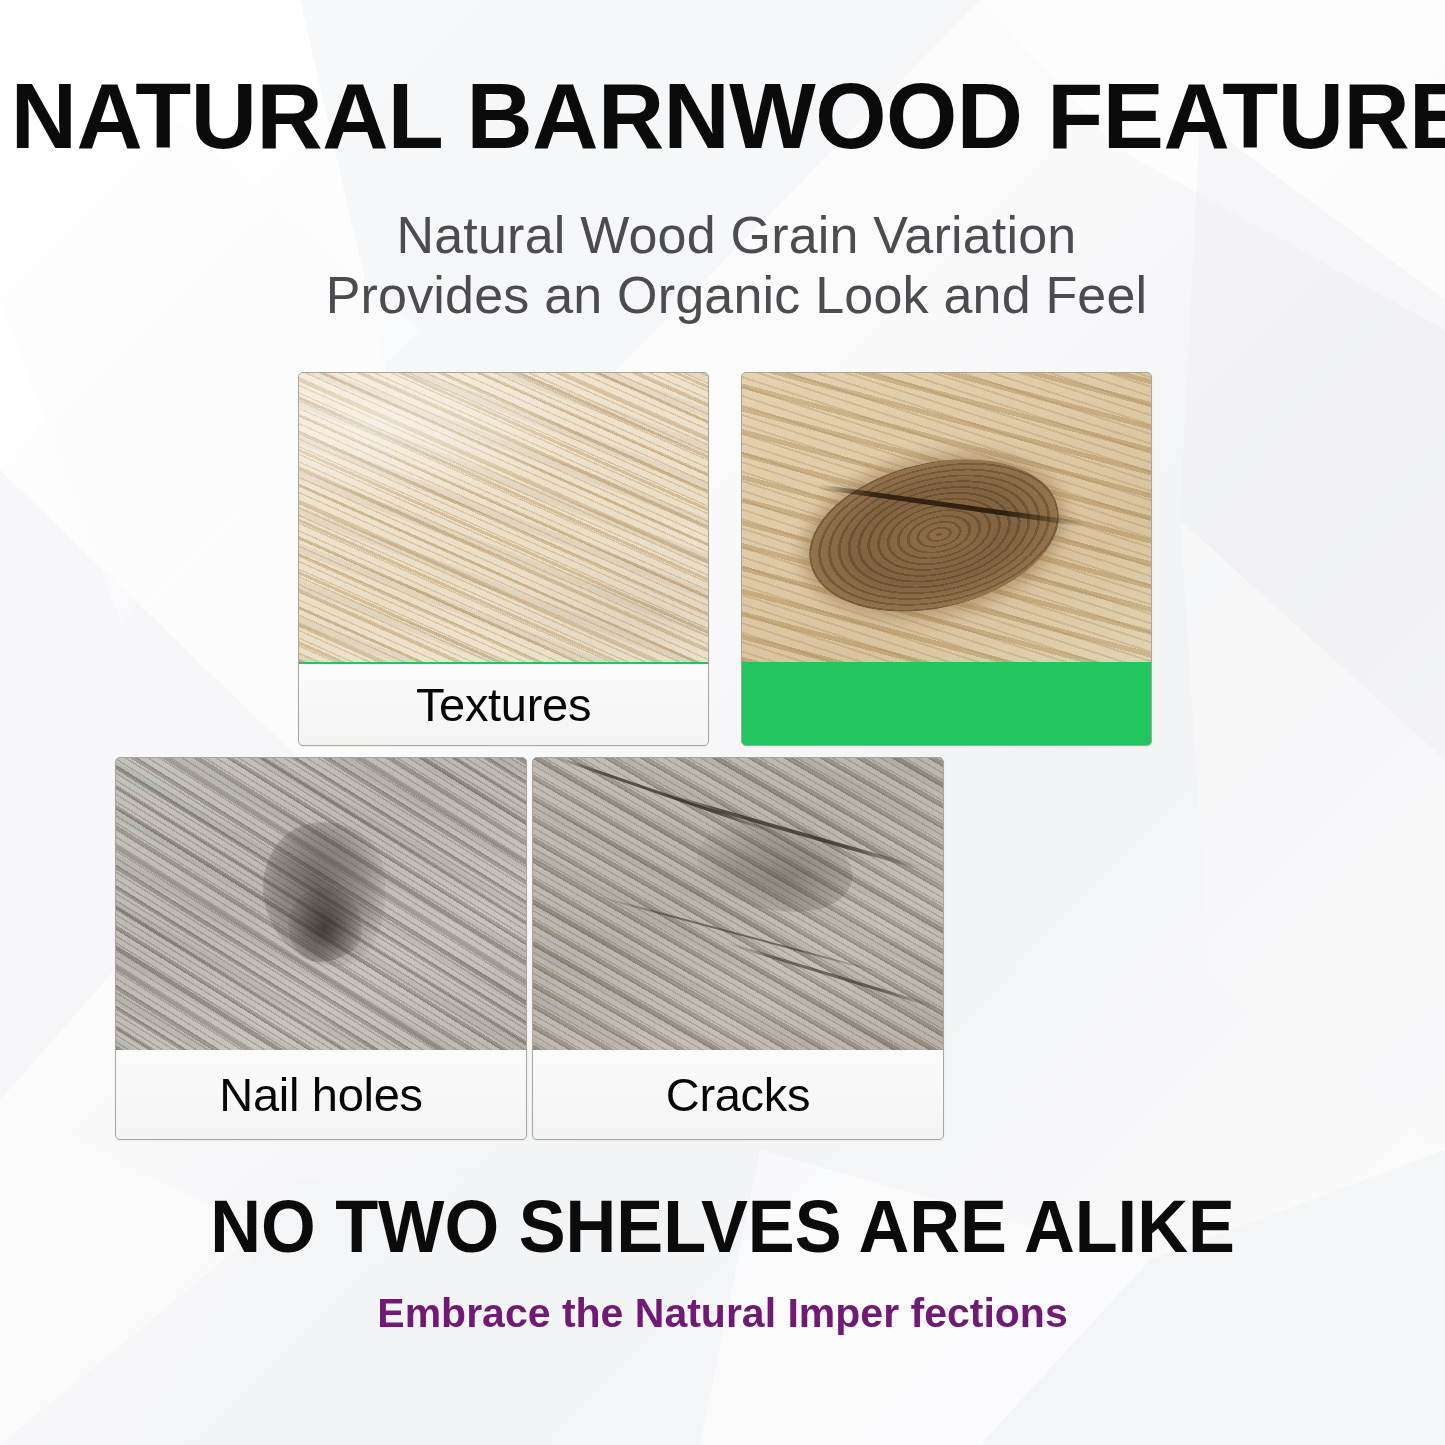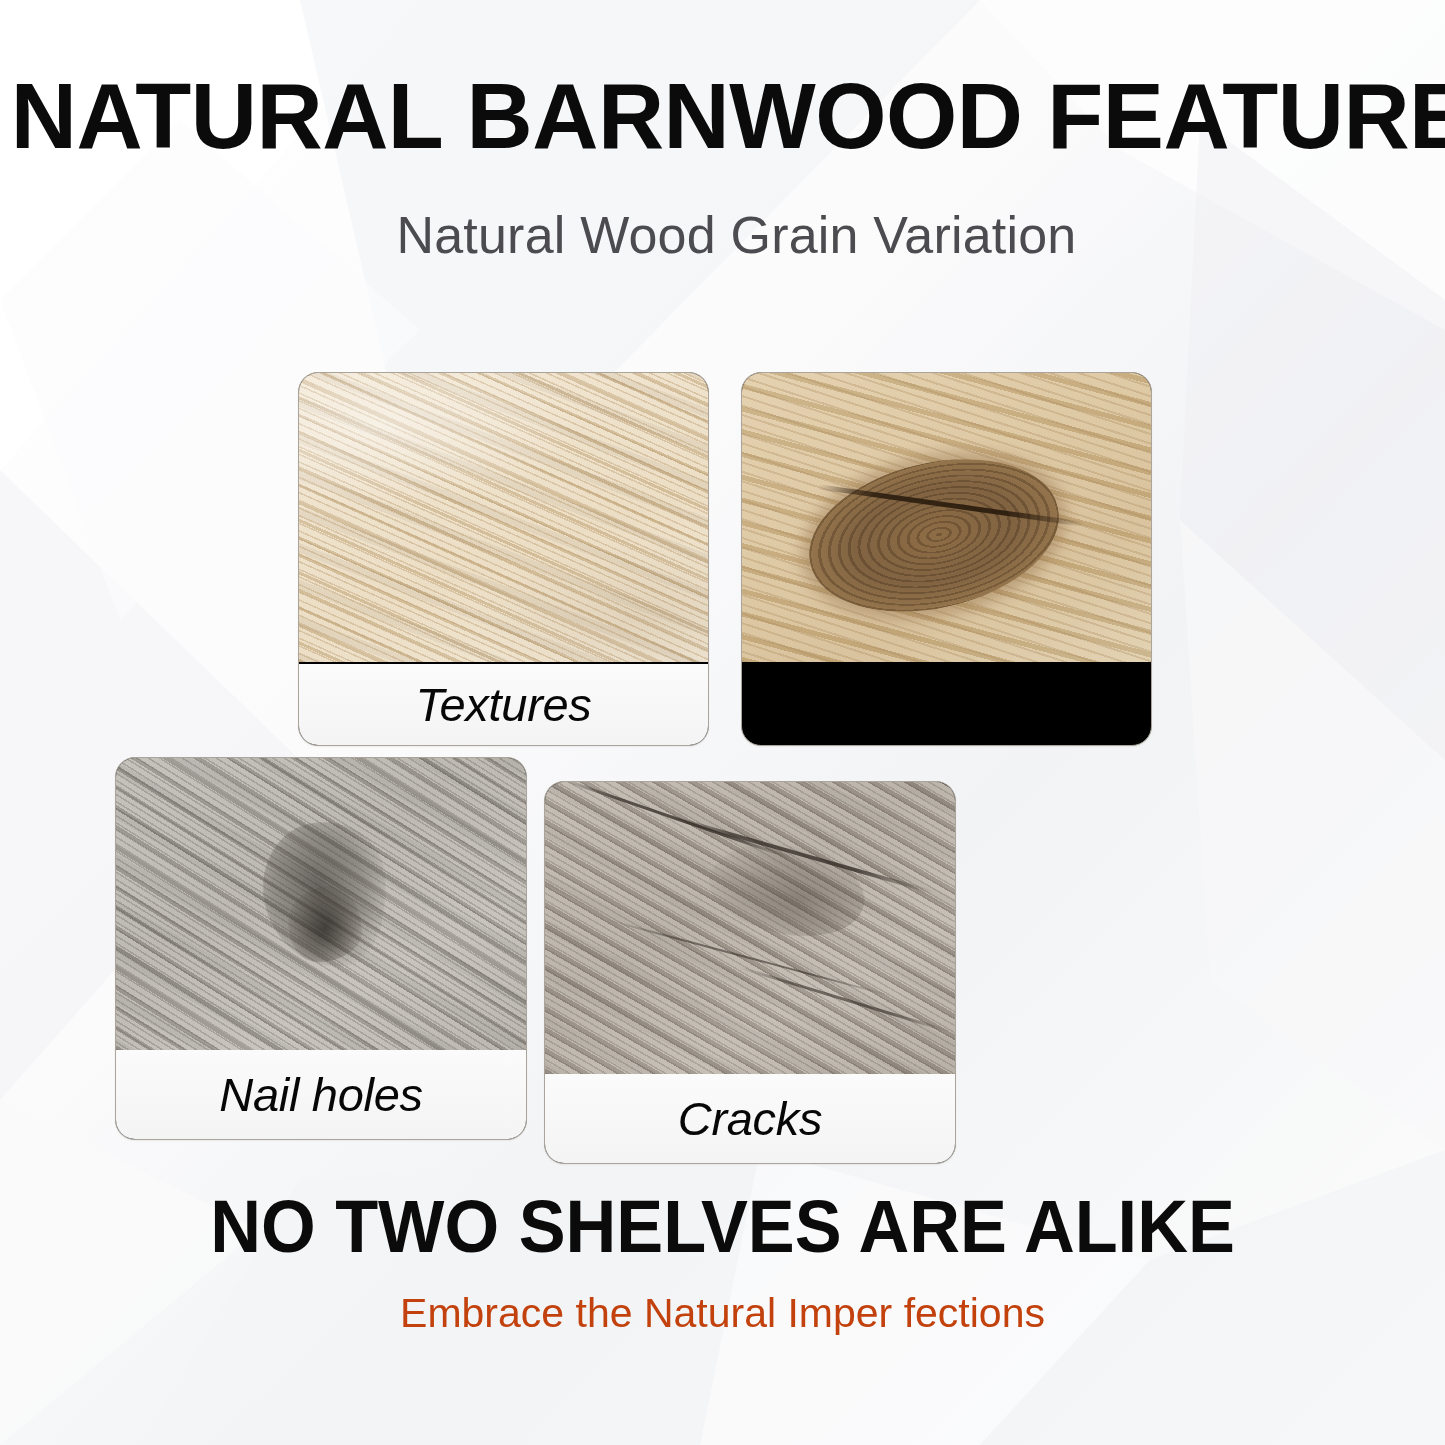--- a/index.html
+++ b/index.html
@@ -56,34 +56,33 @@
     letter-spacing:0px;
     color:#0b0b0b;
     transform:scaleX(0.95);
     white-space:nowrap;
   }
   .footer{
     position:absolute;left:0;right:0;top:1288px;
     text-align:center;
     font-size:41px;
     line-height:1.26;
-    font-weight:400;
-    color:#c2410c;
+    font-weight:700;
+    color:#701a75;
   }
   .footer span{display:block;}
 
   
   .card{
     position:absolute;
     border:1.6px solid #aaa49a;
-    border-radius:20px;
+    border-radius:5px;
     overflow:hidden;
-    background:#000000;
+    background:#22c55e;
     box-shadow:0 1px 2px rgba(0,0,0,.06);
-    font-style:italic;
   }
   .card .photo{
     position:absolute;left:0;right:0;top:0;
     overflow:hidden;
   }
   .card .cap{
     position:absolute;left:0;right:0;bottom:0;
     display:flex;align-items:center;justify-content:center;
     background:linear-gradient(180deg,#fbfbfc 0%,#f4f4f5 100%);
     color:#070707;
@@ -97,21 +96,21 @@
   #card-textures .photo{height:289px;}
   #card-textures .cap{height:81px;}
   #card-knots{left:741px;top:372px;width:409px;height:372px;}
   #card-knots .photo{height:289px;}
   #card-knots .cap{height:81px;}
 
   
   #card-nailholes{left:115px;top:757px;width:410px;height:381px;}
   #card-nailholes .photo{height:292px;}
   #card-nailholes .cap{height:89px;}
-  #card-cracks{left:544px;top:757px;width:410px;height:381px;margin-top:24px;}
+  #card-cracks{left:532px;top:757px;width:410px;height:381px;}
   #card-cracks .photo{height:292px;}
   #card-cracks .cap{height:89px;}
   #card-aging{left:952px;top:757px;width:410px;height:381px;}
   #card-aging .photo{height:292px;}
   #card-aging .cap{height:89px;}
 
   
   .tex{position:absolute;inset:0;}
 
   
@@ -269,20 +268,21 @@
       <polygon points="1150,1260 1445,1150 1445,1445 980,1445" fill="#f0f1f4" opacity="0.5"></polygon>
       <polygon points="1180,520 1445,760 1445,1150 1210,980" fill="#f8f8fa" opacity="0.7"></polygon>
       <polygon points="0,300 180,120 420,330 120,620" fill="#fcfcfd" opacity="0.6"></polygon>
     </svg>
   </div>
 
   <div class="title">NATURAL BARNWOOD FEATURES</div>
 
   <div class="subtitle">
     <span>Natural Wood Grain Variation</span>
+    <span>Provides an Organic Look and Feel</span>
   </div>
 
   <div class="card" id="card-textures">
     <div class="photo">
       <div class="tex tex-textures"></div>
     </div>
     <div class="cap">Textures</div>
   </div>
 
   <div class="card" id="card-knots">

